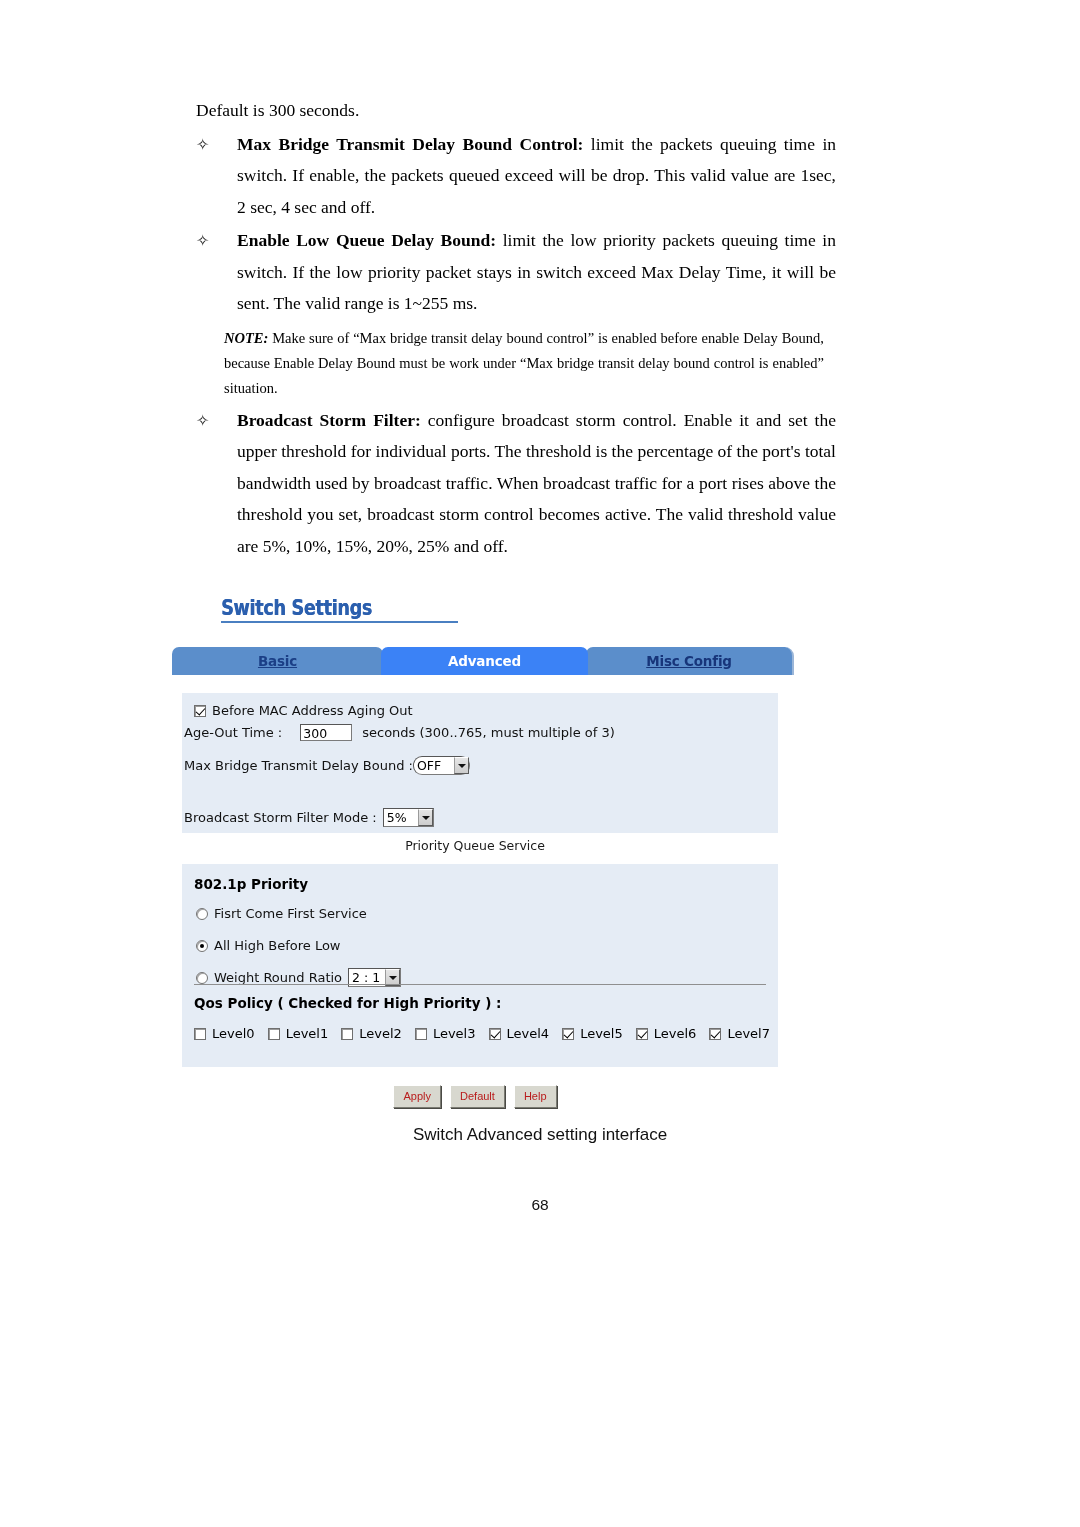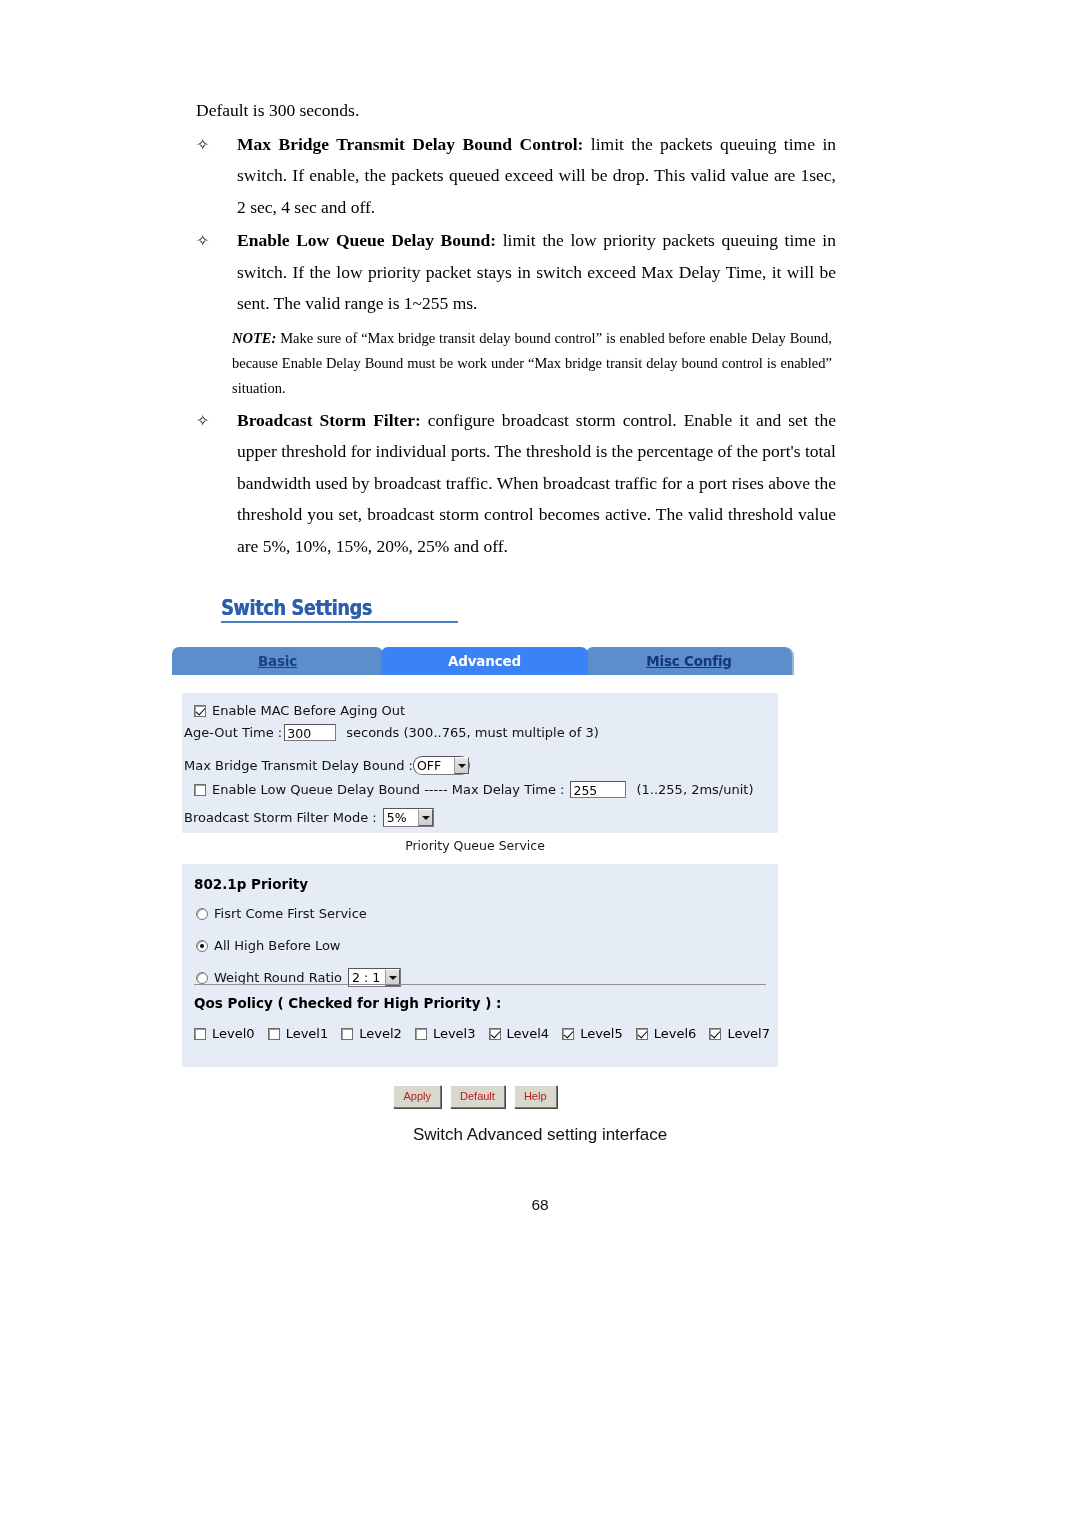--- a/index.html
+++ b/index.html
@@ -44,21 +44,21 @@
   }
   .bullet-text {
     font-size: 17.5px;
     line-height: 31.5px;
     text-align: justify;
     text-justify: inter-word;
   }
   .bullet-text b { font-weight: bold; }
 
   .note-block {
-    margin: 6px 0 4px 36px;
+    margin: 6px 0 4px 28px;
     width: 600px;
   }
   .note-text {
     font-size: 14.5px;
     line-height: 25px;
     text-align: justify;
   }
   .note-text i { font-style: italic; font-weight: bold; }
 
   
@@ -388,43 +388,37 @@
   <div class="tabbar">
     <div class="tab tab-basic">Basic</div>
     <div class="tab tab-advanced">Advanced</div>
     <div class="tab tab-misc">Misc Config</div>
   </div>
 
   <div class="panel panel-settings">
 
     <div class="frow" style="left:12px; top:10px;">
       <span class="cb checked"></span>
-      <span>Enable MAC Before Aging Out</span>
+      <span>Before MAC Address Aging Out</span>
     </div>
 
     <div class="frow" style="left:2px; top:31px;">
       <span>Age-Out Time :</span>
-      <span class="tinput w-age" style="margin-left:2px;">300</span>
+      <span class="tinput w-age" style="margin-left:18px;">300</span>
       <span style="margin-left:10px;">seconds (300..765, must multiple of 3)</span>
     </div>
 
     <div class="frow" style="left:2px; top:63px;">
       <span>Max Bridge Transmit Delay Bound :</span>
       <span class="sel" style="border-radius:9px;">
         <span class="sel-val w-off">OFF</span>
         <span class="sel-btn"></span>
       </span>
     </div>
 
-    <div class="frow" style="left:12px; top:88px;">
-      <span class="cb"></span>
-      <span>Enable Low Queue Delay Bound ----- Max Delay Time :</span>
-      <span class="tinput w-delay" style="margin-left:6px;">255</span>
-      <span style="margin-left:10px;">(1..255, 2ms/unit)</span>
-    </div>
 
     <div class="frow" style="left:2px; top:115px;">
       <span>Broadcast Storm Filter Mode :</span>
       <span class="sel" style="margin-left:6px;">
         <span class="sel-val w-pct">5%</span>
         <span class="sel-btn"></span>
       </span>
     </div>
 
   </div>

